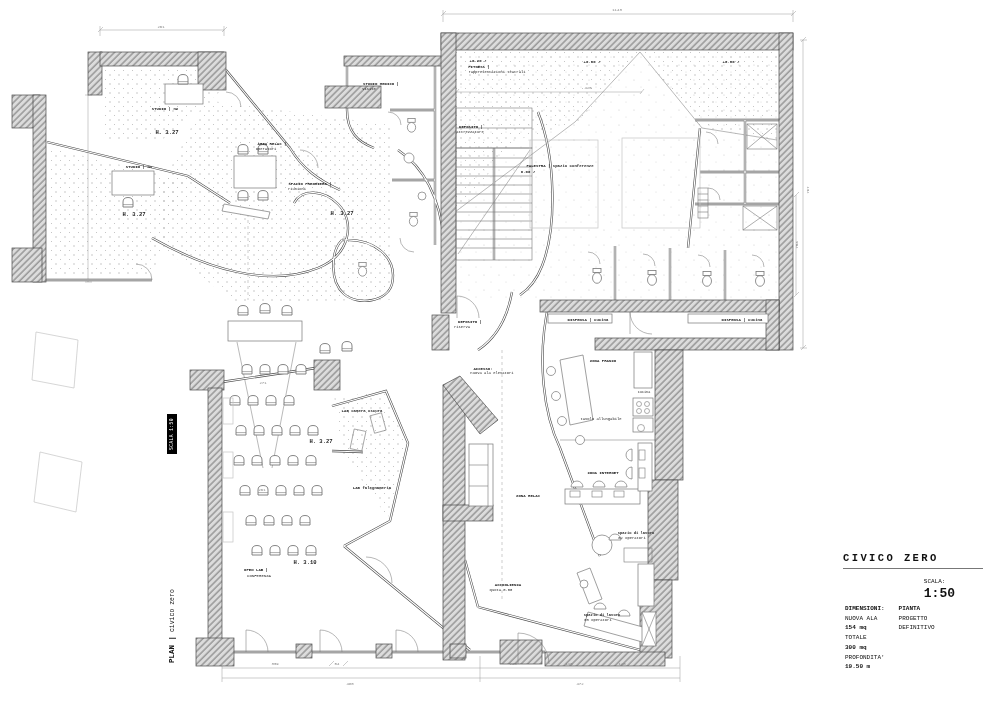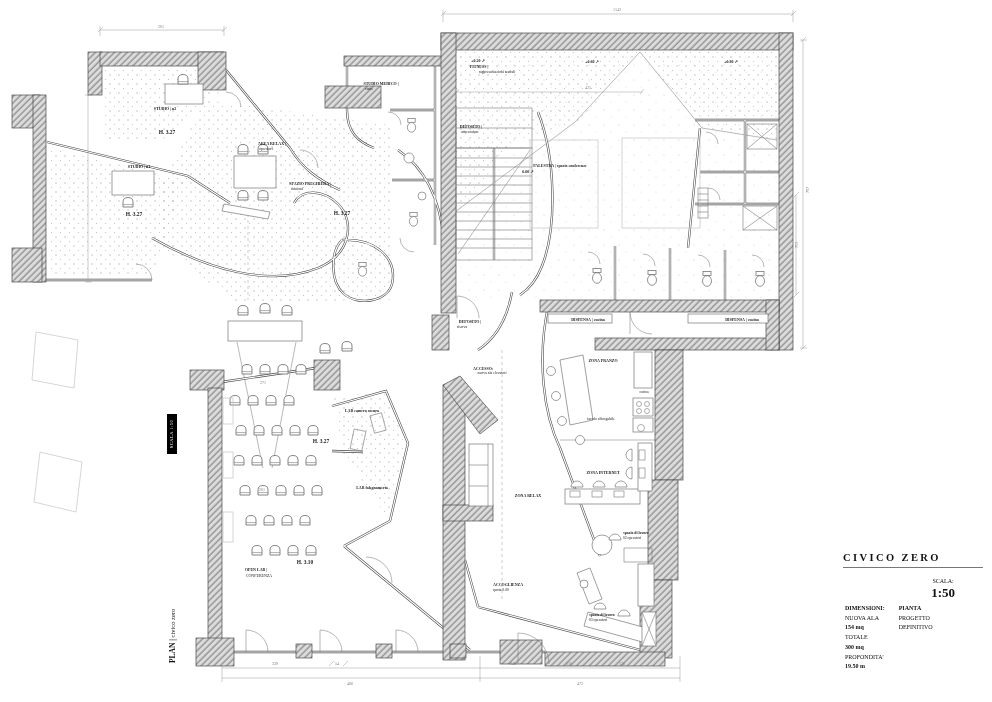--- a/index.html
+++ b/index.html
@@ -1,38 +1,38 @@
 <!DOCTYPE html>
 <html><head>
 <meta charset="utf-8">
 <style>
   html,body{margin:0;padding:0;background:#fff;}
   #page{position:relative;width:992px;height:702px;background:#fff;overflow:hidden;
-        font-family:Liberation Serif, serif;}
+        font-family:Liberation Mono, monospace;}
   svg{position:absolute;left:0;top:0;}
   .wallo{fill:none;stroke:#4a4a4a;stroke-width:2.3;}
   .walli{fill:none;stroke:#ffffff;stroke-width:1.15;}
   .hat{fill:url(#hatch);stroke:#4a4a4a;stroke-width:0.7;}
   .thin{fill:none;stroke:#8a8a8a;stroke-width:0.6;}
   .furn{fill:#ffffff;stroke:#777;stroke-width:0.7;}
   .furnl{fill:none;stroke:#777;stroke-width:0.6;}
   .faint{fill:none;stroke:#c4c4c4;stroke-width:0.7;}
   .dim{fill:none;stroke:#9a9a9a;stroke-width:0.5;}
   .door{fill:none;stroke:#7a7a7a;stroke-width:0.55;}
   .dash{fill:none;stroke:#9a9a9a;stroke-width:0.5;stroke-dasharray:3 3;}
   #labels-layer{position:absolute;left:0;top:0;width:992px;height:702px;pointer-events:none;}
   .plabel{position:absolute;transform:translate(-50%,-50%);white-space:nowrap;color:#1c1c1c;line-height:1;}
   .plabel.b{font-weight:bold;}
   .dlabel{position:absolute;transform:translate(-50%,-50%);white-space:nowrap;color:#7d7d7d;line-height:1;font-size:4px;}
   .rot90{transform:translate(-50%,-50%) rotate(-90deg) !important;}
   
   #title-block{position:absolute;left:843px;top:552px;width:140px;color:#111;}
   #tb-project{font-weight:bold;font-size:10.5px;letter-spacing:2.4px;border-bottom:1px solid #777;
               padding-bottom:4px;white-space:nowrap;}
-  #tb-scala{position:absolute;right:28px;top:26px;text-align:center;font-size:6px;}
+  #tb-scala{position:absolute;right:28px;top:26px;text-align:left;font-size:6px;}
   #tb-scale-value{font-weight:bold;font-size:13px;margin-top:1px;}
   .tb-cols{position:absolute;top:52px;left:2px;display:flex;gap:14px;font-size:6px;line-height:1.62;}
   .tb-col .hdr{font-weight:bold;}
   .tb-col .bold{font-weight:bold;}
   
   #plan-side-label{position:absolute;left:142px;top:627px;width:62px;height:10px;
       transform:rotate(-90deg);transform-origin:center;white-space:nowrap;font-size:6.5px;color:#111;}
   #plan-side-label .b{font-weight:bold;font-size:7.5px;}
   #scale-tag{position:absolute;left:152px;top:429px;width:40px;height:10px;background:#000;color:#fff;
       font-size:4.5px;text-align:center;line-height:10px;transform:rotate(-90deg);transform-origin:center;

